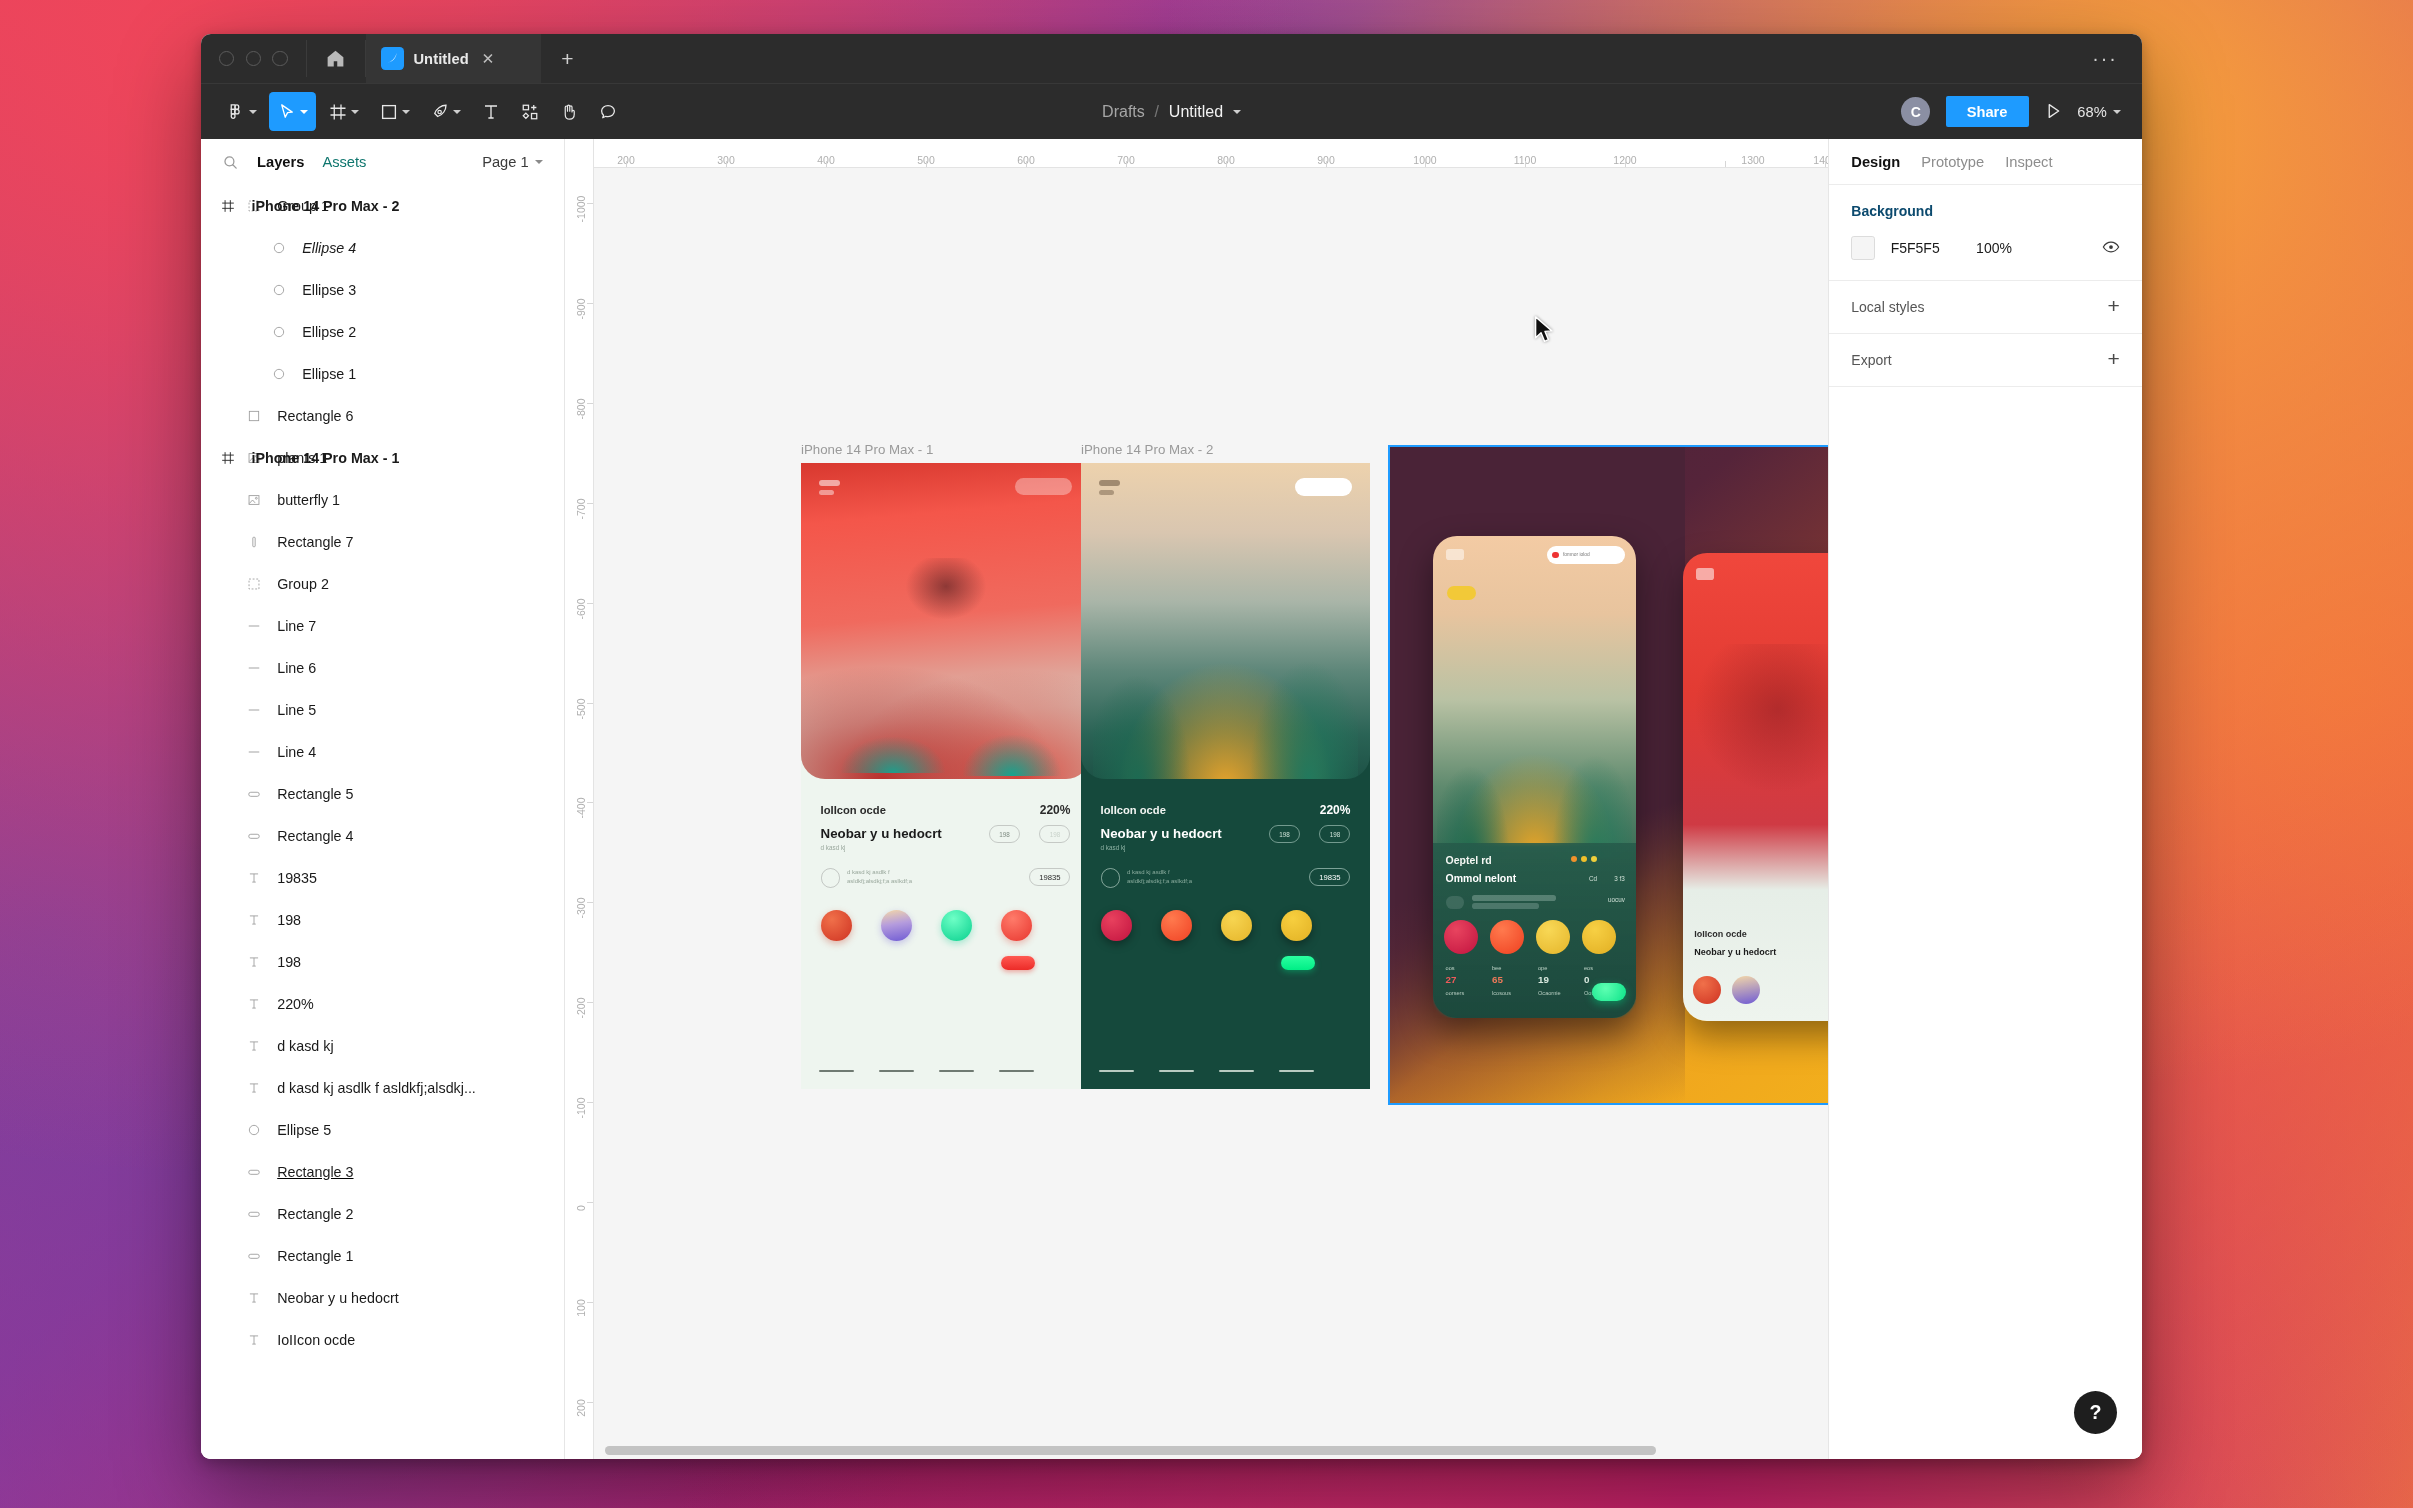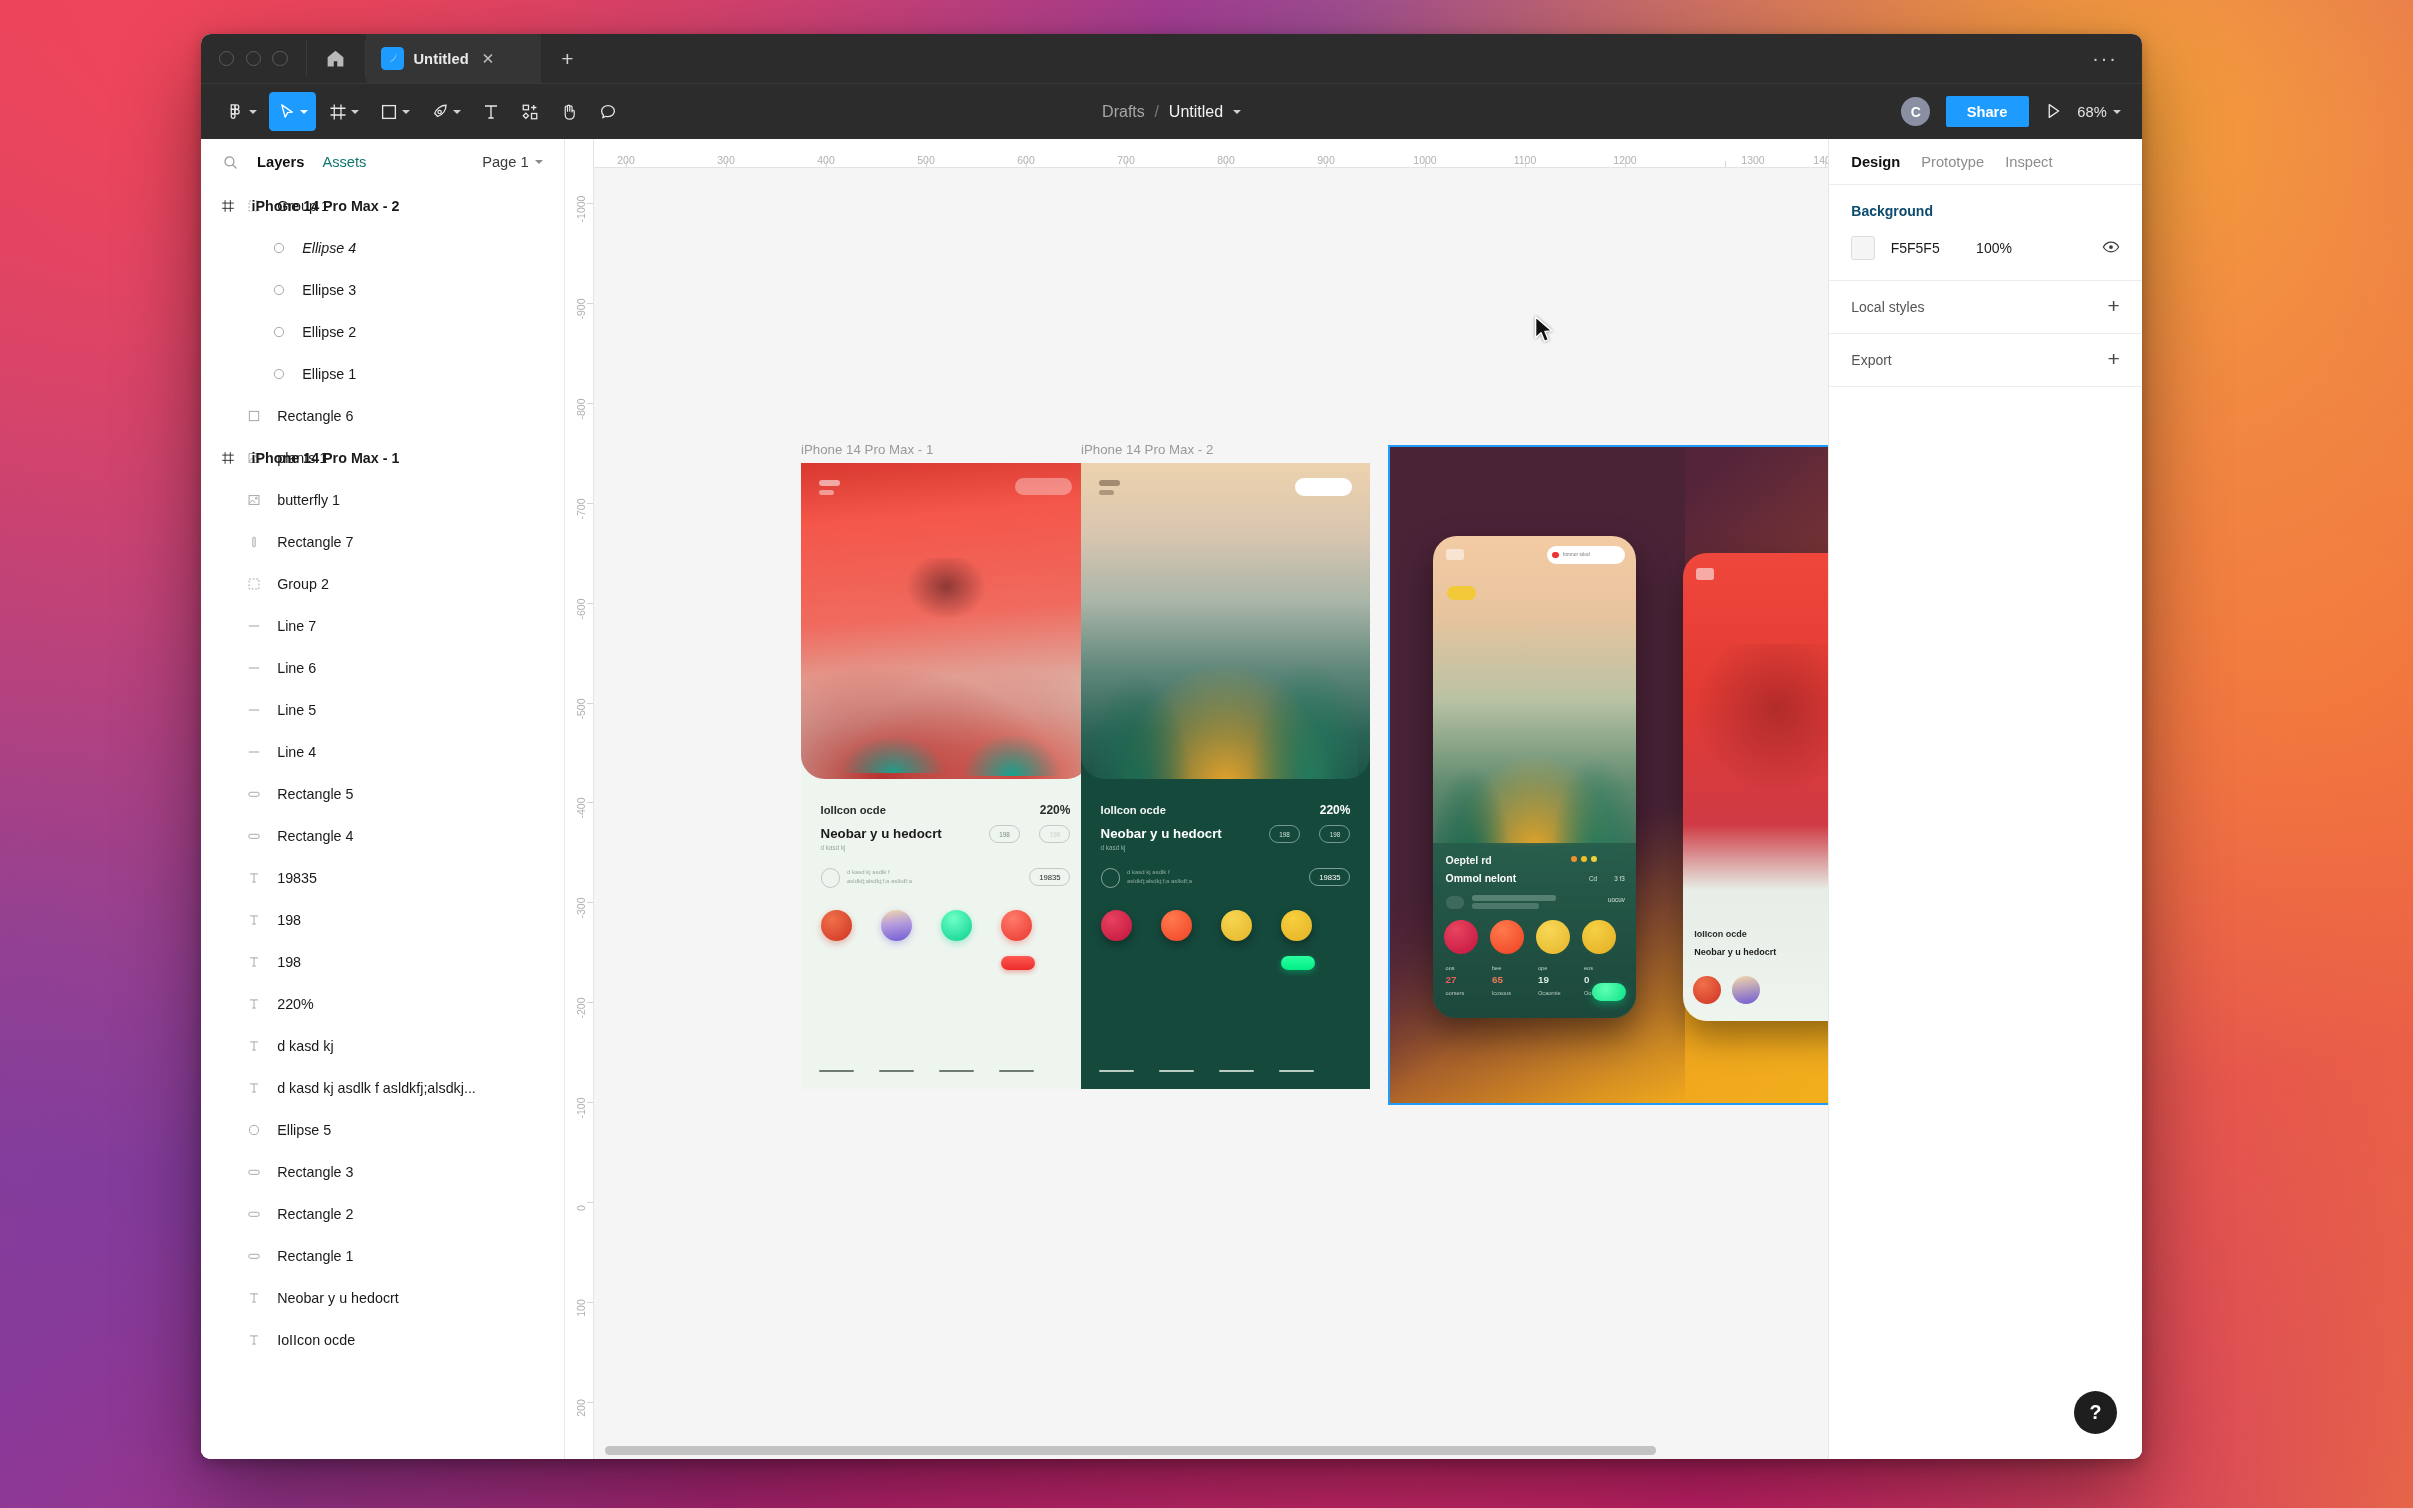--- a/index.html
+++ b/index.html
@@ -482,21 +482,21 @@
             <span class="lname">d kasd kj asdlk f asldkfj;alsdkj...</span>
           </div>
           <div class="lrow" style="padding-left: 41px;">
             <span class="lic">
               <svg width="14" height="14" viewBox="0 0 24 24">
                 <circle cx="12" cy="12" r="8" fill="none" stroke="#9c9c9c" stroke-width="1.5"></circle>
               </svg>
             </span>
             <span class="lname">Ellipse 5</span>
           </div>
-          <div class="lrow" style="padding-left: 41px;">
+          <div class="lrow" style="padding-left: 41px; text-decoration: underline;">
             <span class="lic">
               <svg width="14" height="14" viewBox="0 0 24 24">
                 <rect x="3" y="9" width="18" height="7" rx="3.5" fill="none" stroke="#9c9c9c" stroke-width="1.5"></rect>
               </svg>
             </span>
             <span class="lname">Rectangle 3</span>
           </div>
           <div class="lrow" style="padding-left: 41px;">
             <span class="lic">
               <svg width="14" height="14" viewBox="0 0 24 24">

